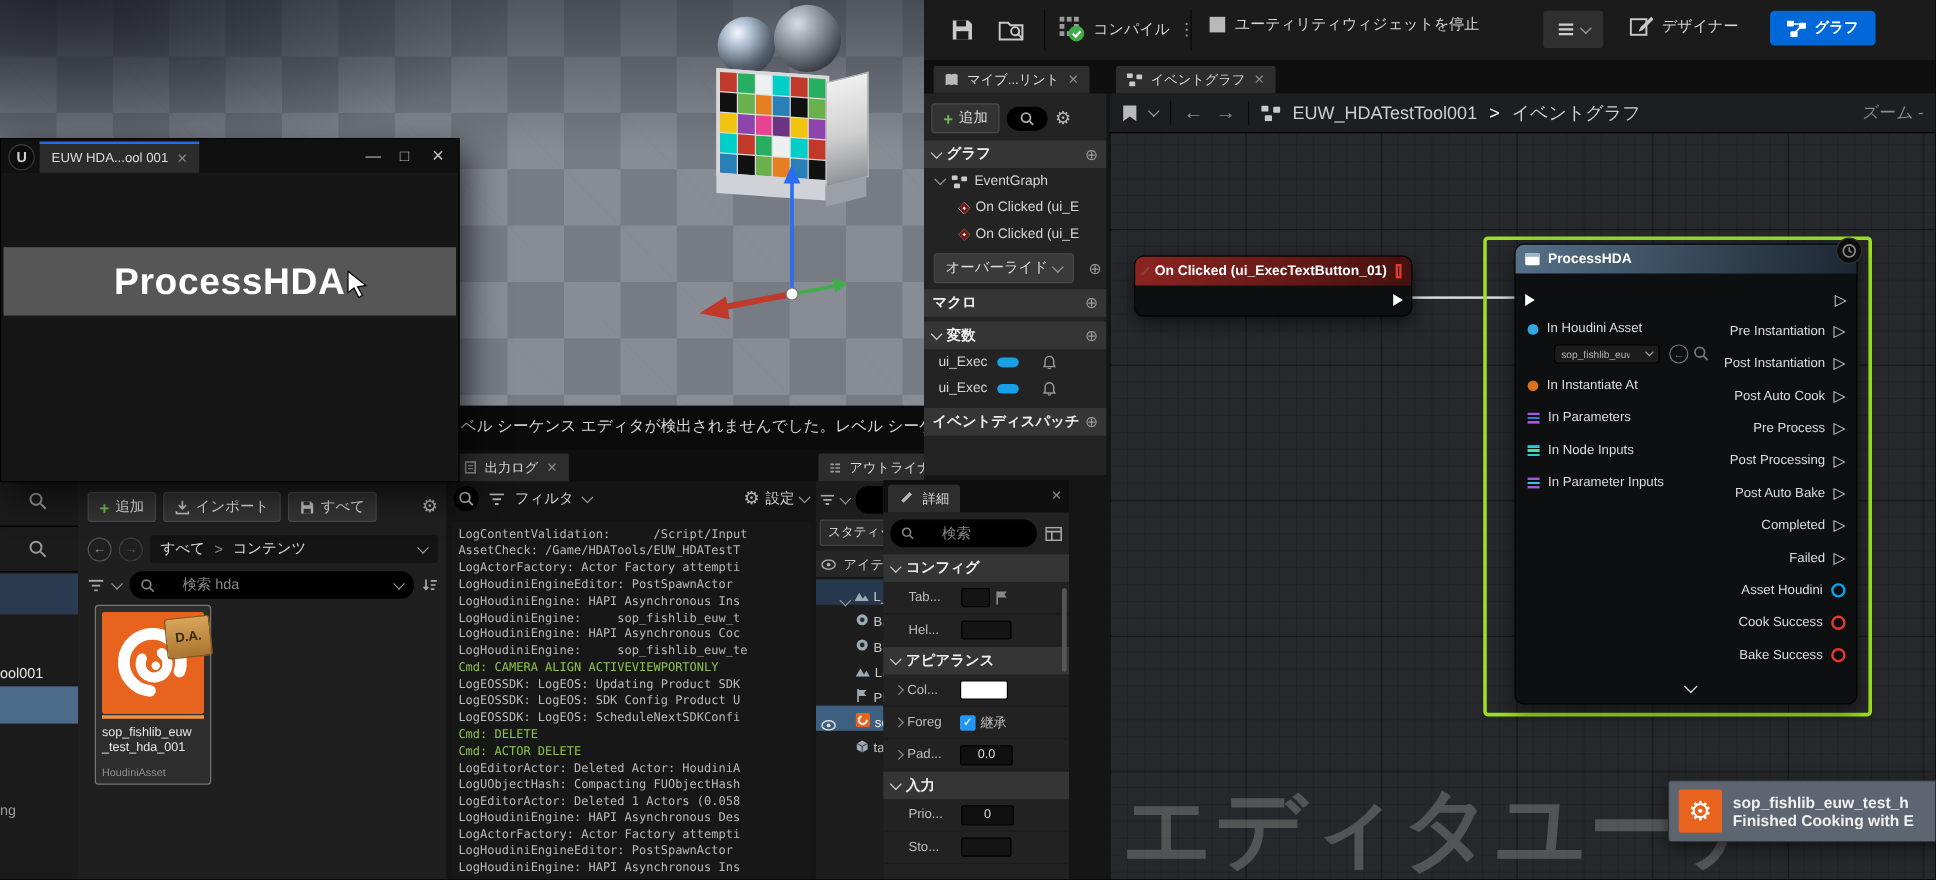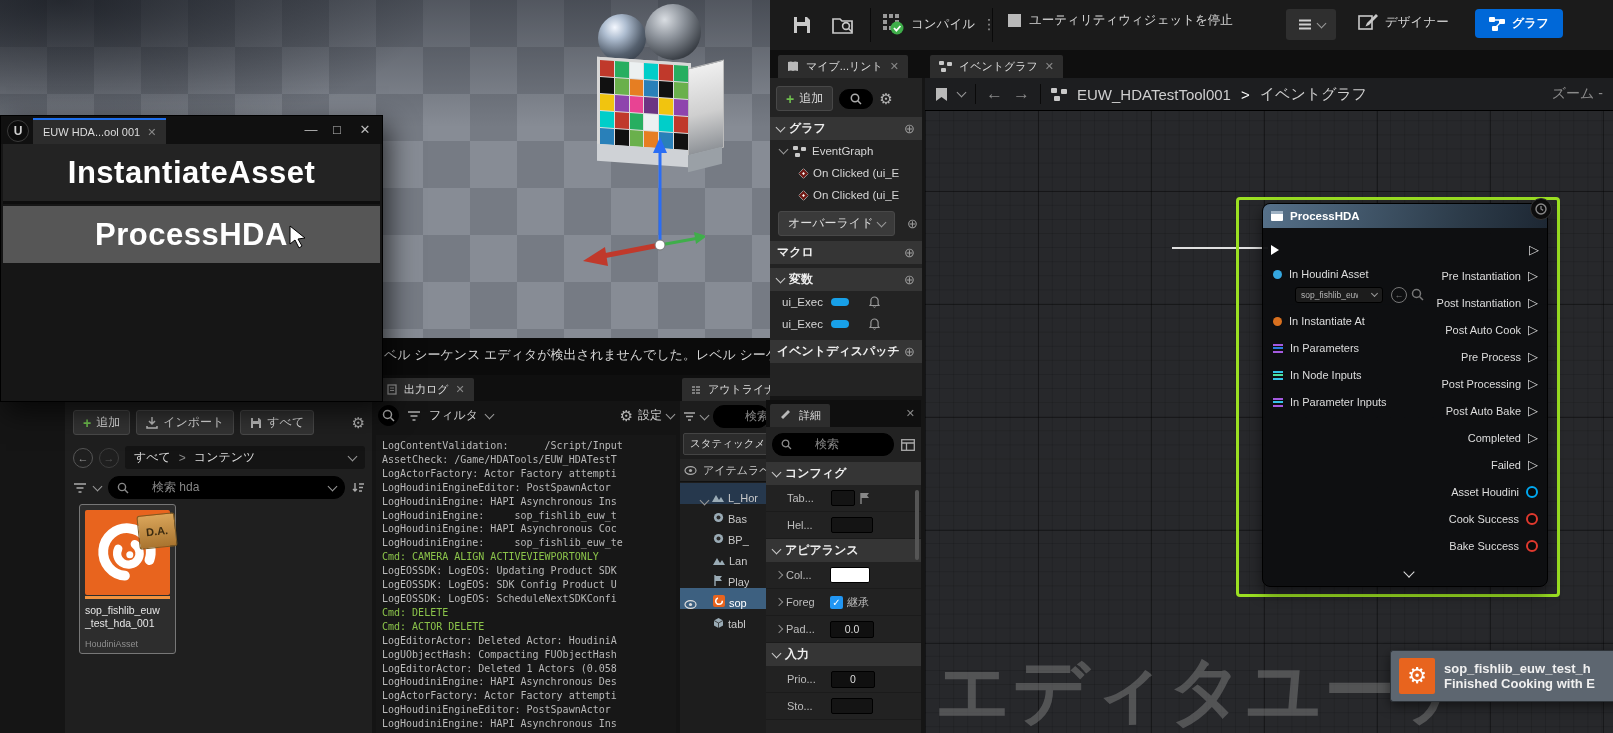--- a/index.html
+++ b/index.html
@@ -74,21 +74,21 @@
   .log-line{white-space:pre;}
   .log-line.green{color:#8bc34a;}
 
   
   .outliner{left:680px;top:375px;width:90px;height:358px;background:#1d1d1d;overflow:hidden;}
   .olrow{height:21px;display:flex;align-items:flex-end;gap:4px;white-space:nowrap;font-size:11px;color:#c9c9c9;padding-left:4px;}
   .olrow.sel-dim{background:#26384d;}
   .olrow.sel{background:#3d6080;color:#fff;}
 
   
-  .details{left:766px;top:400px;width:155px;height:333px;background:#222;overflow:hidden;}
+  .details{left:736px;top:400px;width:155px;height:333px;background:#222;overflow:hidden;}
   .drow{height:26px;display:flex;align-items:center;gap:4px;padding-left:10px;font-size:11px;color:#bdbdbd;border-bottom:1px solid #1b1b1b;}
   .dlabel{width:40px;overflow:hidden;white-space:nowrap;}
   .dfield{background:#101010;border:1px solid #000;border-radius:2px;min-width:34px;height:15px;
           color:#ddd;font-size:10.5px;display:flex;align-items:center;justify-content:center;padding:0 4px;}
   .dswatch{width:22px;height:14px;background:#141414;border:1px solid #000;border-radius:2px;}
   .dswatch.white{width:38px;background:#fff;}
   .dcheck{width:13px;height:13px;background:#2196f3;border-radius:2px;color:#fff;font-size:10px;
           display:flex;align-items:center;justify-content:center;}
   .exp{width:5px;height:5px;border-right:1.5px solid #8a8a8a;border-bottom:1.5px solid #8a8a8a;
        display:inline-block;transform:rotate(-45deg);}
@@ -219,32 +219,47 @@
   <div class="euw abs">
     <div class="euw-titlebar abs"></div>
     <div class="uelogo abs">U</div>
     <div class="euw-tab abs">
       <span>EUW HDA...ool 001</span>
       <span class="x">✕</span>
     </div>
     <div class="wctl abs" style="right:62px;">—</div>
     <div class="wctl abs" style="right:36px;">□</div>
     <div class="wctl abs" style="right:8px;">✕</div>
-    <div class="euw-btn b1 abs">
-      <span>InstantiateAsset</span>
-    </div>
     <div class="euw-btn b2 abs">
       <span>ProcessHDA</span>
     </div>
   </div>
 
   <svg class="abs" style="left:288px;top:224px;z-index:40" width="20" height="26">
     <polygon points="2,2 2,20 7,16 11,24 14,22 10,15 17,14" fill="#fff" stroke="#000" stroke-width="1"></polygon>
   </svg>
 
+  <div class="leftstrip abs">
+    <div class="abs" style="left:0;top:0;width:65px;height:40px;border-bottom:1px solid #000;">
+      <svg class="abs" style="left:24px;top:12px" width="16" height="16">
+          <circle cx="6" cy="6" r="4.6" fill="none" stroke="#9a9a9a" stroke-width="1.6"></circle>
+          <line x1="9.5" y1="9.5" x2="14" y2="14" stroke="#9a9a9a" stroke-width="1.6"></line>
+        </svg>
+    </div>
+    <div class="abs" style="left:0;top:40px;width:65px;height:38px;border-bottom:1px solid #000;">
+      <svg class="abs" style="left:24px;top:12px" width="16" height="16">
+          <circle cx="6" cy="6" r="4.6" fill="none" stroke="#9a9a9a" stroke-width="1.6"></circle>
+          <line x1="9.5" y1="9.5" x2="14" y2="14" stroke="#9a9a9a" stroke-width="1.6"></line>
+        </svg>
+    </div>
+    <div class="abs" style="left:0;top:80px;width:65px;height:34px;background:#2b3b4f;"></div>
+    <div class="abs nowrap" style="left:0;top:156px;color:#e8e8e8;font-size:12px;"><span>ool001</span></div>
+    <div class="abs" style="left:0;top:174px;width:65px;height:31px;background:#4c6a8a;"></div>
+    <div class="abs nowrap" style="left:0;top:270px;color:#9a9a9a;font-size:12px;"><span>ng</span></div>
+  </div>
 
   <div class="cb abs">
     <div class="abs" style="left:8px;top:12px;display:flex;gap:6px;align-items:center;width:292px;">
       <span class="btn">
         <span class="plusg">+</span>
         <span>追加</span>
       </span>
       <span class="btn">
         <svg width="12" height="12">
             <path d="M6 0v7M3 4l3 3 3-3M1 9v2h10V9" stroke="#bbb" stroke-width="1.5" fill="none"></path>
@@ -722,20 +737,28 @@
         </g>
       </svg>
     <span class="crumb">EUW_HDATestTool001</span>
     <span class="crumb" style="color:#fff;">&gt;</span>
     <span class="crumb">イベントグラフ</span>
     <span style="margin-left:auto;color:#8a8a8a;font-size:14px;white-space:nowrap;">ズーム -</span>
   </div>
 
   <div class="abs" style="left:1172px;top:247px;width:96px;height:2px;background:#e0e0e0;"></div>
 
+  <div class="node abs" style="left:945px;top:213px;width:230px;height:49px;">
+    <div class="nhead red">
+      <span class="dia"></span>
+      <span>On Clicked (ui_ExecTextButton_01)</span>
+      <span class="dlgsq"></span>
+    </div>
+    <span class="tri abs" style="right:7px;top:31px;"></span>
+  </div>
 
   <div class="selbox abs" style="left:1236px;top:197px;width:318px;height:394px;"></div>
   <div class="node abs" style="left:1262px;top:203px;width:284px;height:382px;">
     <div class="nhead blue">
       <span class="winicon"></span>
       <span>ProcessHDA</span>
     </div>
     <div class="clockbadge">
       <svg width="12" height="12">
           <circle cx="6" cy="6" r="5" fill="none" stroke="#8a8a8a" stroke-width="1.4"></circle>

